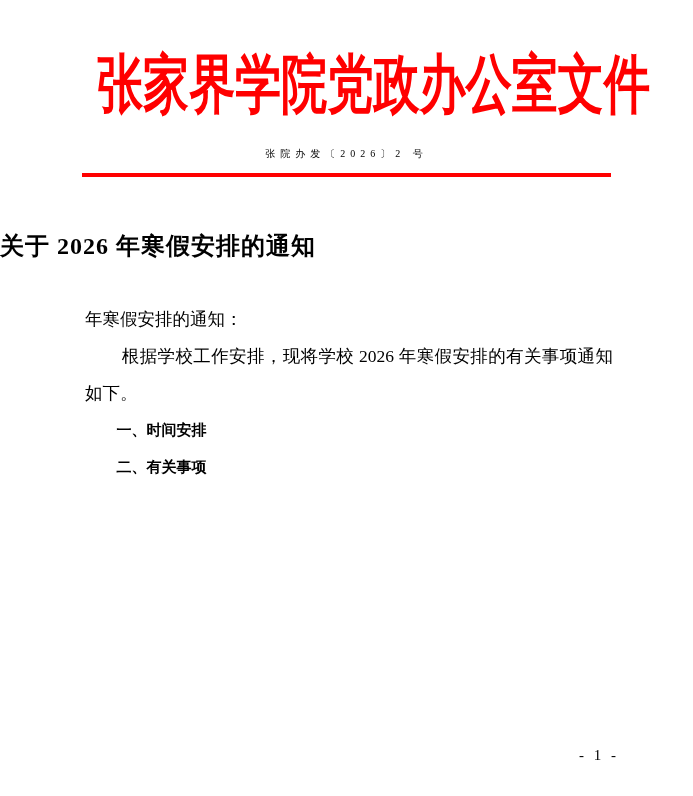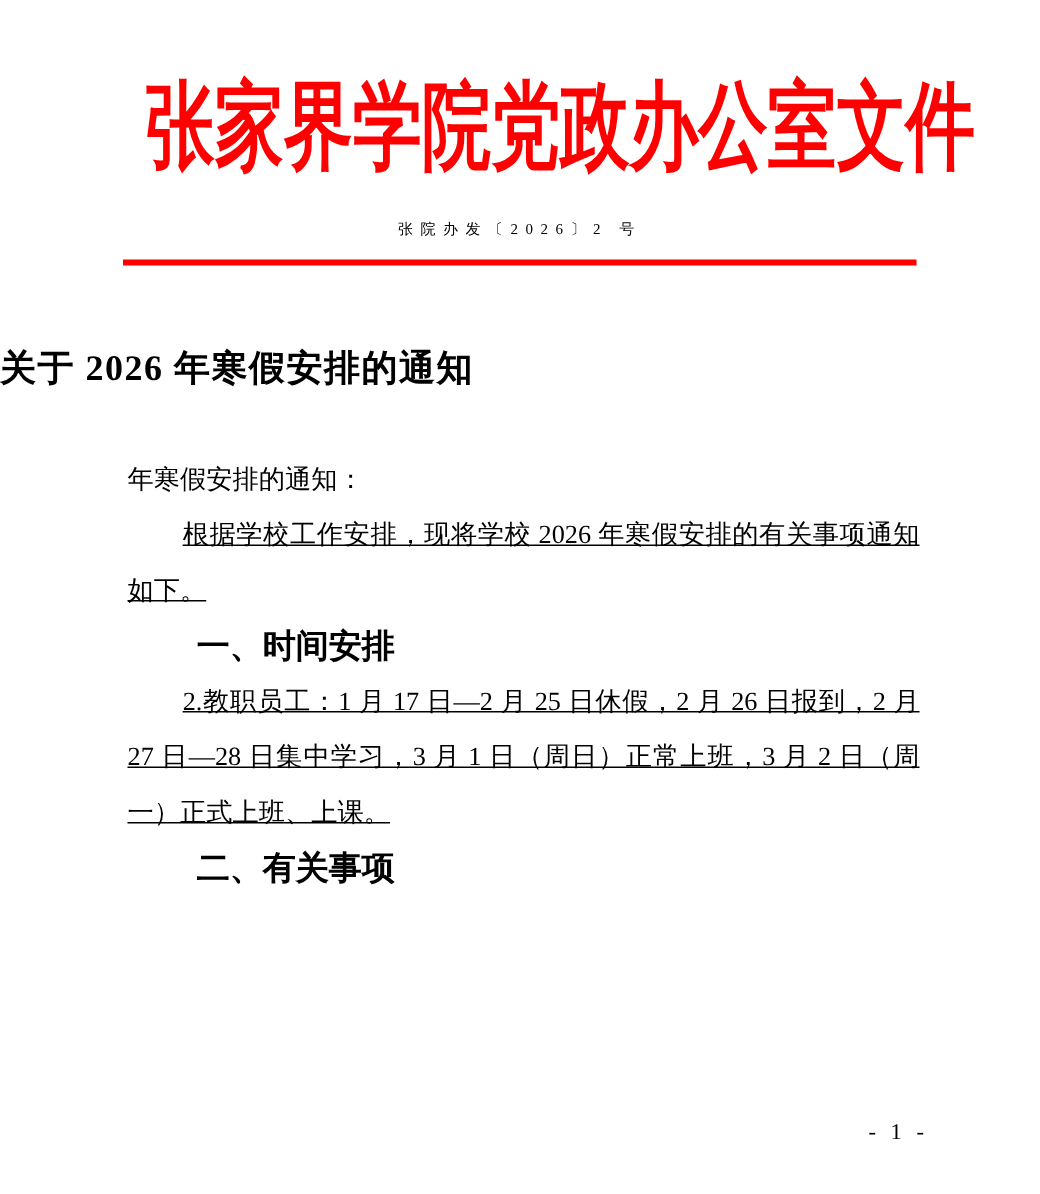--- a/index.html
+++ b/index.html
@@ -50,27 +50,26 @@
     line-height: 30px;
   }
   .body-block {
     margin: 40px 80px 0 85px;
     font-size: 17.5px;
     line-height: 37px;
     text-align: justify;
   }
   .para.indent {
     text-indent: 2.1em;
-    text-decoration: underline;
   }
   .para.heading {
     text-indent: 2.1em;
     font-weight: bold;
-    font-size: 22px;
-    font-family: Liberation Sans, sans-serif;
+    font-size: 15px;
+    font-family: Liberation Serif, serif;
   }
   .page-number {
     position: absolute;
     right: 74px;
     bottom: 32px;
     font-size: 15px;
     letter-spacing: 3px;
     font-family: "Liberation Serif", "DejaVu Serif", serif;
   }
 </style>
@@ -85,20 +84,19 @@
 
   <div class="red-line"></div>
 
   <div class="doc-title">关于 2026 年寒假安排的通知</div>
 
   <div class="body-block">
     <div class="para">年寒假安排的通知：</div>
     <div>
         <div class="para indent">根据学校工作安排，现将学校 2026 年寒假安排的有关事项通知如下。</div>
         <div class="para heading">一、时间安排</div>
-        <div class="para indent">2.教职员工：1 月 17 日—2 月 25 日休假，2 月 26 日报到，2 月 27 日—28 日集中学习，3 月 1 日（周日）正常上班，3 月 2 日（周一）正式上班、上课。</div>
         <div class="para heading">二、有关事项</div>
       </div>
   </div>
 
   <div class="page-number">- 1 -</div>
 
 </div>
 
 </body></html>

